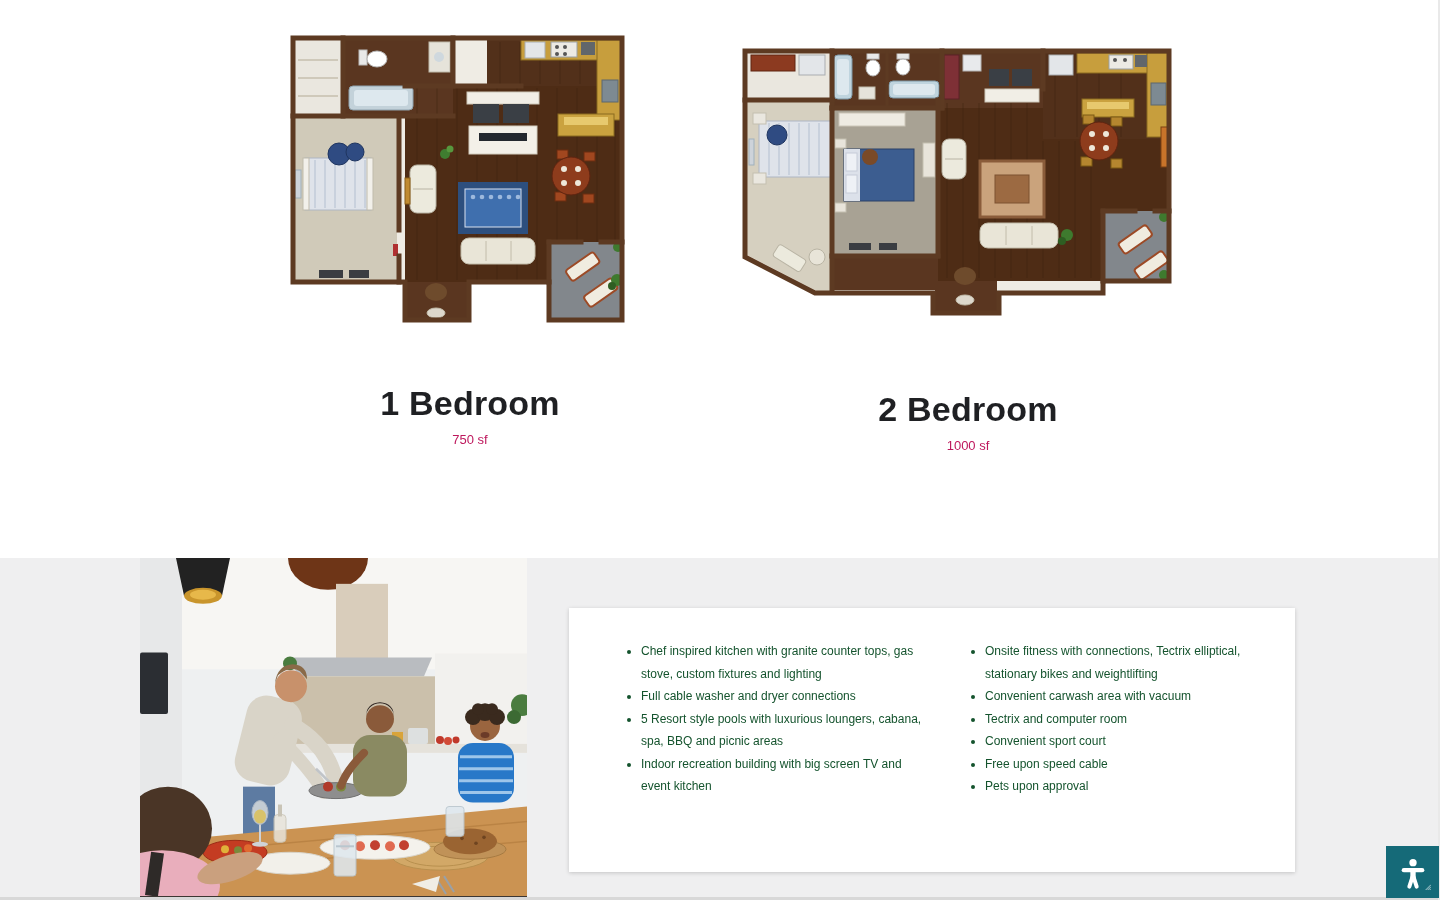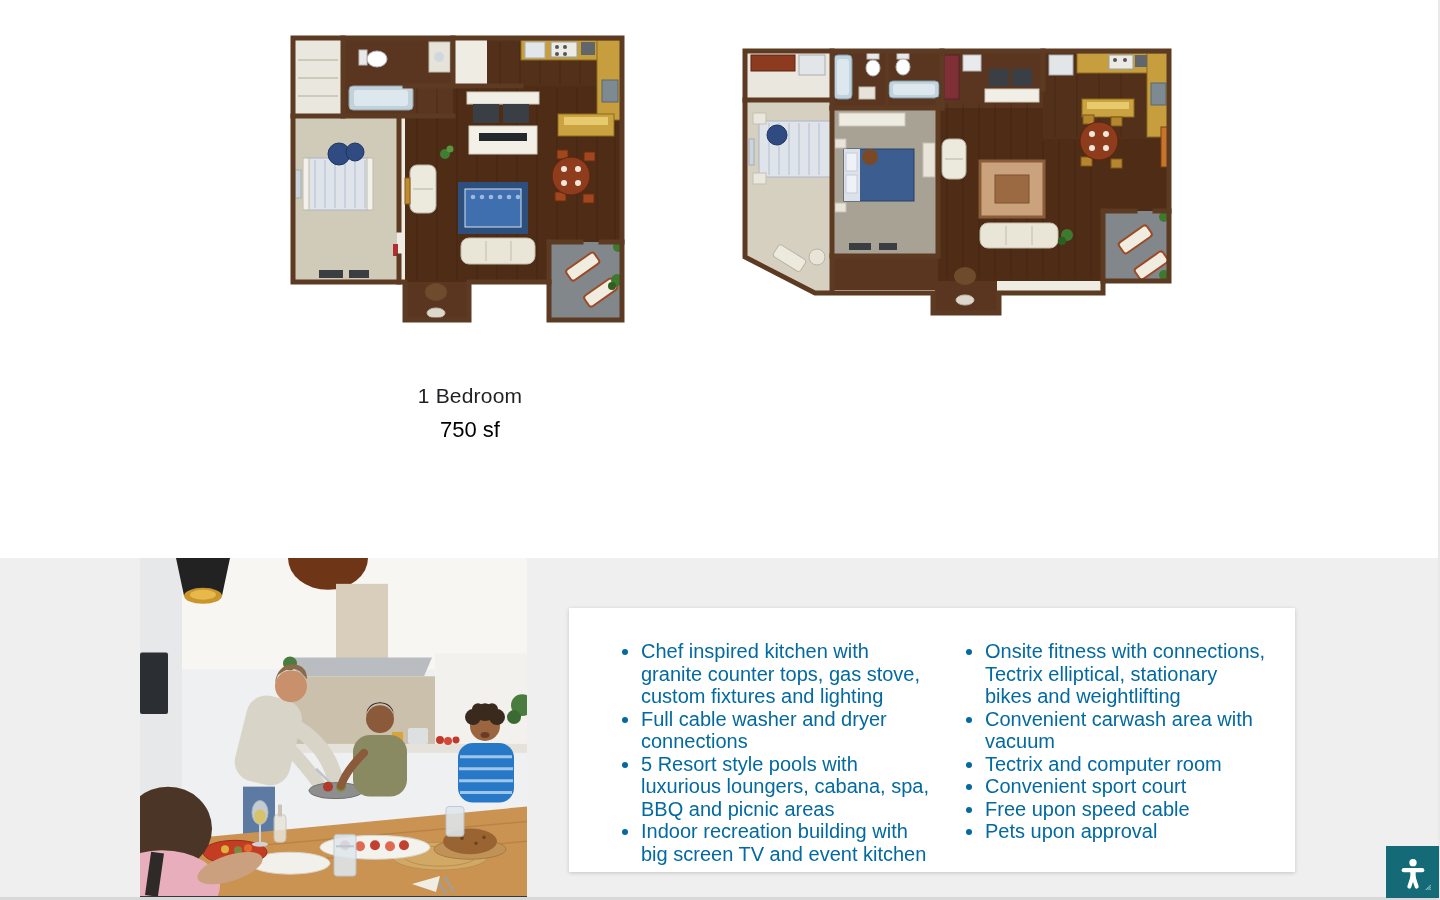--- a/index.html
+++ b/index.html
@@ -8,34 +8,34 @@
   .page { position:relative; width:1440px; height:900px; overflow:hidden; background:#ffffff; }
 
   
   .floorplans-section { position:absolute; left:0; top:0; width:1440px; height:558px; background:#ffffff; }
   .fp-image-1 { position:absolute; left:285px; top:30px; width:345px; height:297px; }
   .fp-image-2 { position:absolute; left:737px; top:43px; width:440px; height:277px; }
   .fp-image-1 svg, .fp-image-2 svg { width:100%; height:100%; display:block; }
   .fp-caption { position:absolute; text-align:center; }
   .fp-caption-1 { left:320px; top:384px; width:300px; }
   .fp-caption-2 { left:818px; top:390px; width:300px; }
-  .fp-title { font-size:21px; font-weight:400; color:#1f2023; letter-spacing:0.2px; }
-  .fp-size { margin-top:9px; font-size:22px; color:#000000; }
+  .fp-title { font-size:34px; font-weight:700; color:#1f2023; letter-spacing:0.2px; }
+  .fp-size { margin-top:9px; font-size:13px; color:#be185d; }
 
   
   .amenities-section { position:absolute; left:0; top:558px; width:1440px; height:342px; background:#efeff0; }
   .family-photo { position:absolute; left:140px; top:0; width:387px; height:340px; overflow:hidden; border-bottom:2px solid #3c3632; }
   .family-photo svg { width:100%; height:100%; display:block; }
   .amenities-card { position:absolute; left:569px; top:50px; width:726px; height:264px; background:#ffffff;
                     box-shadow:0 1px 4px rgba(0,0,0,0.18); }
   .amenities-cols { display:flex; padding:32px 0 0 56px; }
   .amenities-card ul { list-style:disc outside; padding-left:16px; }
   .amen-col-left  { width:306px; margin-right:38px; }
   .amen-col-right { width:300px; }
-  .amenities-card li { font-size:20px; line-height:22.5px; color:#0369a1; }
+  .amenities-card li { font-size:12px; line-height:22.5px; color:#14532d; }
 
   .bottom-strip { position:absolute; left:0; top:897px; width:1440px; height:3px; background:#d8d8d8; }
   .right-edge { position:absolute; right:0; top:0; width:2px; height:900px; background:#e9e9e9; }
 
   
   .accessibility-btn { position:absolute; left:1386px; top:846px; width:53px; height:52px; border:none;
                        cursor:pointer; padding:0; background:#156a78; display:flex; align-items:center; justify-content:center; }
   .accessibility-btn svg { width:36px; height:36px; display:block; }
 </style>
 </head>
@@ -373,20 +373,24 @@
           <line x1="418" y1="168" x2="432" y2="168"></line>
         </g>
       </svg>
     </div>
 
     <figure class="fp-caption fp-caption-1">
       <div class="fp-title">1 Bedroom</div>
       <div class="fp-size">750 sf</div>
     </figure>
 
+    <figure class="fp-caption fp-caption-2">
+      <div class="fp-title">2 Bedroom</div>
+      <div class="fp-size">1000 sf</div>
+    </figure>
   </section>
 
   <section class="amenities-section">
 
     <div class="family-photo">
       <svg viewBox="0 0 387 340" preserveAspectRatio="none">
         <rect x="0" y="0" width="387" height="340" fill="#eef0f1"></rect>
         <rect x="0" y="0" width="387" height="112" fill="#f7f6f3"></rect>
         <rect x="0" y="0" width="42" height="340" fill="#e7e8e9"></rect>
 

